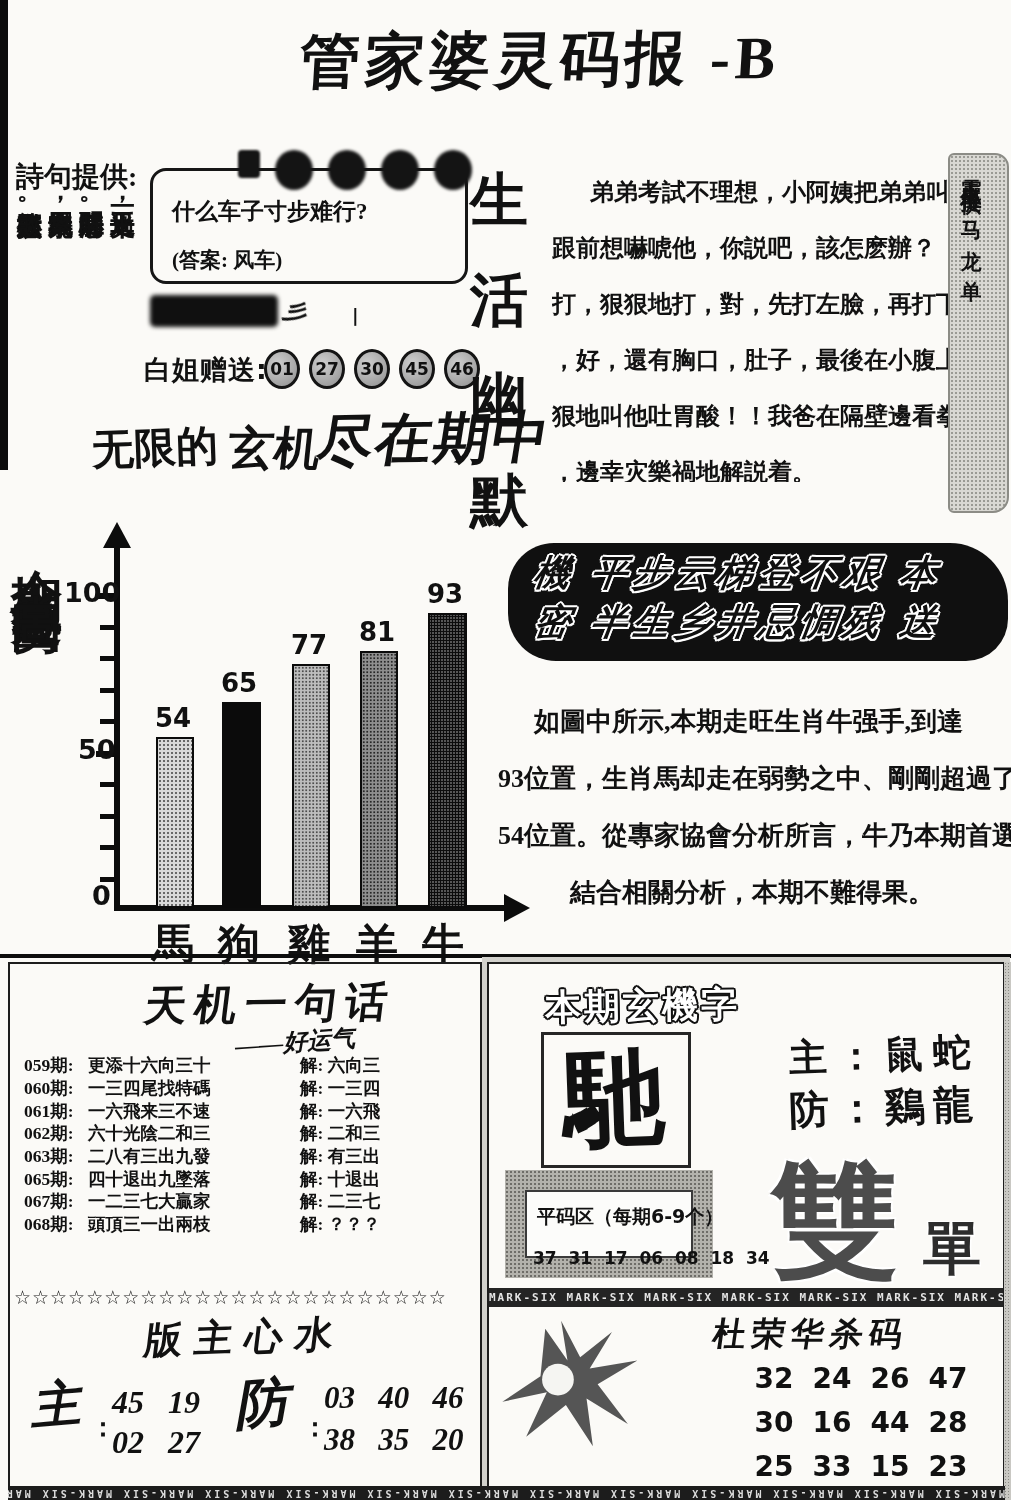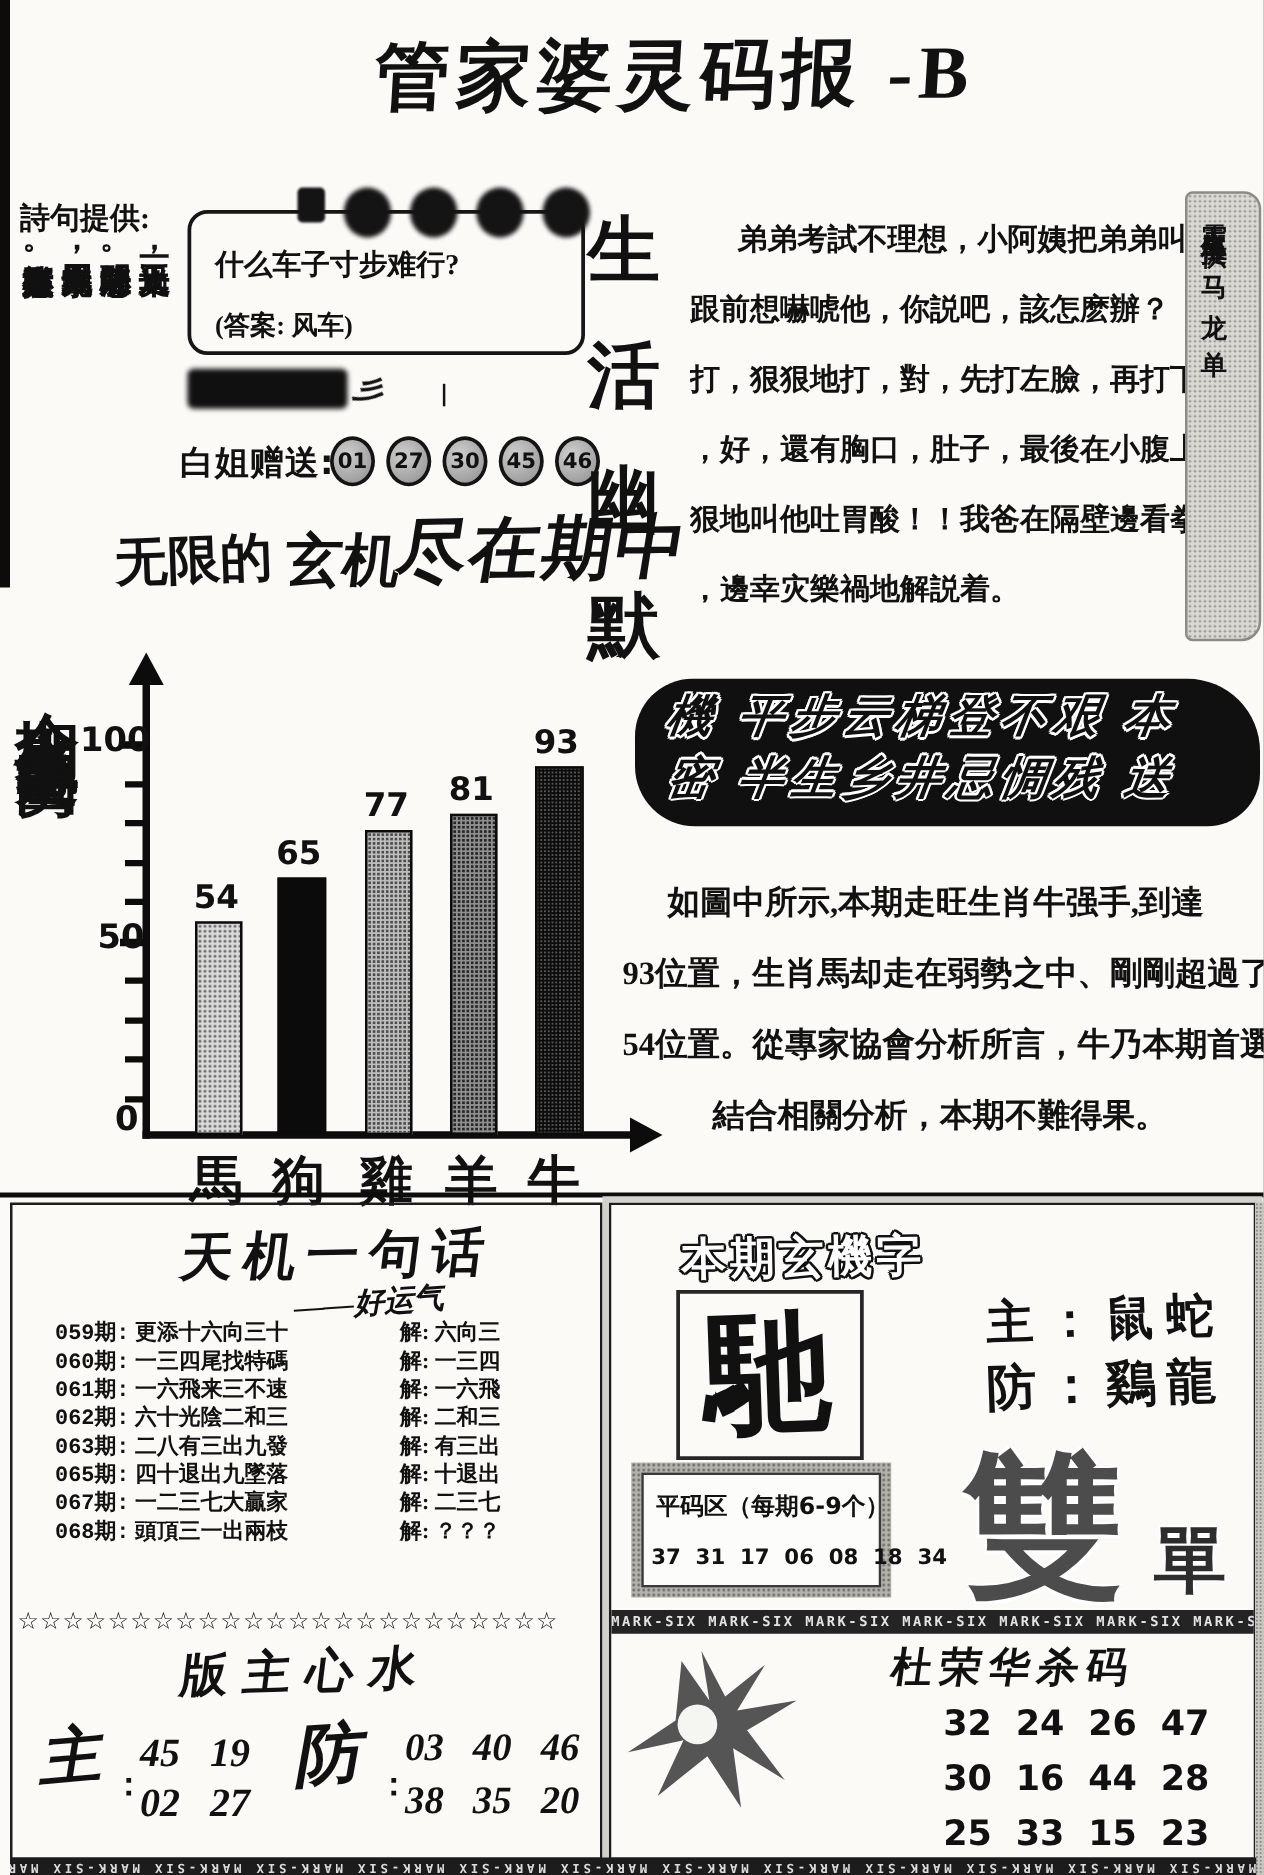--- a/index.html
+++ b/index.html
@@ -4,21 +4,21 @@
 <style>
   html,body{margin:0;padding:0;background:#888;}
   #page{position:relative;width:1011px;height:1500px;background:#fbfaf7;color:#111;
         font-family:"DejaVu Sans","Liberation Sans",sans-serif;overflow:hidden;}
   .serif{font-family:"Liberation Serif","DejaVu Serif",serif;}
   .abs{position:absolute;}
   
   .edge-bar{left:0;top:0;width:8px;height:470px;background:#0c0c0c;}
   .main-title{left:205px;top:20px;width:670px;text-align:center;font-size:60px;font-weight:900;
               letter-spacing:5px;transform:skewX(-4deg) rotate(-0.5deg);}
-  .poem-label{left:16px;top:158px;font-size:24px;font-weight:900;}
+  .poem-label{left:16px;top:158px;font-size:28px;font-weight:900;}
   .poem{left:14px;top:192px;height:265px;writing-mode:vertical-rl;text-orientation:upright;
         font-size:25px;font-weight:700;line-height:1.24;}
   .riddle-box{left:150px;top:168px;width:312px;height:110px;border:3px solid #161616;border-radius:16px;}
   .riddle-q{left:172px;top:196px;font-size:23px;font-weight:700;}
   .riddle-a{left:172px;top:246px;font-size:21px;font-weight:700;}
   .blob-row{left:238px;top:150px;display:flex;gap:15px;}
   .blob{width:38px;height:40px;background:#141414;border-radius:50%;filter:blur(1.5px);}
   .blob.small{width:22px;height:28px;border-radius:4px;filter:blur(1px);}
   .smudge2{left:150px;top:295px;width:128px;height:32px;background:#101010;border-radius:5px;filter:blur(2px);}
   .smudge2b{left:284px;top:296px;font-size:24px;font-weight:900;transform:rotate(18deg);filter:blur(.5px);}
@@ -72,41 +72,41 @@
   
   .divider{left:0;top:954px;width:1011px;height:4px;background:#0d0d0d;}
   .panel{box-sizing:border-box;border:2px solid #1d1d1d;overflow:hidden;}
   .left-panel{left:8px;top:962px;width:474px;height:526px;}
   .right-panel{left:487px;top:962px;width:518px;height:526px;outline:5px solid #d2d1cc;}
   .tj-title{position:absolute;left:110px;top:12px;width:300px;text-align:center;font-size:42px;font-weight:900;
             letter-spacing:8px;transform:skewX(-8deg) rotate(-1deg);}
   .tj-sig{position:absolute;left:225px;top:62px;font-size:24px;font-weight:700;font-style:italic;transform:rotate(-4deg);}
   .tj-rows{position:absolute;left:14px;top:90px;}
   .tj-row{display:flex;width:450px;height:22.7px;font-size:17.5px;font-weight:700;align-items:center;}
-  .tj-period{width:64px;font-family:Liberation Mono, monospace;font-weight:900;margin-left:20px;}
+  .tj-period{width:64px;font-family:Liberation Serif, serif;font-weight:900;}
   .tj-text{width:212px;}
   .stars{position:absolute;left:4px;top:322px;width:464px;font-size:19px;letter-spacing:1px;white-space:nowrap;overflow:hidden;}
   .bz-title{position:absolute;left:135px;top:348px;font-size:38px;font-weight:900;letter-spacing:12px;
             transform:skewX(-9deg) rotate(-2deg);}
   .bz-zhu{position:absolute;left:20px;top:408px;font-size:50px;font-weight:900;font-style:italic;transform:rotate(-5deg);}
   .bz-colon1{position:absolute;left:80px;top:446px;font-size:26px;font-weight:900;}
   .bz-zr1{position:absolute;left:102px;top:420px;font-size:32px;font-weight:700;font-style:italic;white-space:pre;}
   .bz-zr2{position:absolute;left:102px;top:460px;font-size:32px;font-weight:700;font-style:italic;white-space:pre;}
   .bz-fang{position:absolute;left:224px;top:404px;font-size:54px;font-weight:900;font-style:italic;transform:rotate(-4deg);}
   .bz-colon2{position:absolute;left:292px;top:446px;font-size:26px;font-weight:900;}
   .bz-fr1{position:absolute;left:314px;top:416px;font-size:31px;font-weight:700;font-style:italic;white-space:pre;}
   .bz-fr2{position:absolute;left:314px;top:458px;font-size:31px;font-weight:700;font-style:italic;white-space:pre;}
   .xj-header{position:absolute;left:56px;top:18px;font-size:36px;font-weight:900;letter-spacing:3px;color:#fff;
      text-shadow:2px 0 #111,-2px 0 #111,0 2px #111,0 -2px #111,1.5px 1.5px #111,-1.5px -1.5px #111,1.5px -1.5px #111,-1.5px 1.5px #111;
      transform:rotate(-1deg);}
   .xj-box{position:absolute;left:52px;top:68px;width:144px;height:130px;border:3px solid #262626;
           display:flex;align-items:center;justify-content:center;}
   .xj-char{font-size:104px;font-weight:900;transform:rotate(-2deg);}
   .pm-outer{position:absolute;left:16px;top:206px;width:208px;height:108px;box-sizing:border-box;
-      background:#b3b2ac;background-image:radial-gradient(#6e6d68 1px,transparent 1.2px);background-size:4px 4px;padding:8px;}
+      background:#b3b2ac;background-image:radial-gradient(#6e6d68 1px,transparent 1.2px);background-size:4px 4px;padding:20px;}
   .pm-inner{width:100%;height:100%;background:#fcfcfa;border:2px solid #3a3a3a;box-sizing:border-box;position:relative;}
   .pm-label{position:absolute;left:10px;top:12px;font-size:19px;font-weight:700;white-space:nowrap;}
   .pm-nums{position:absolute;left:6px;top:56px;font-size:17px;font-weight:900;white-space:pre;}
   .zf-row1{position:absolute;left:300px;top:66px;font-size:38px;font-weight:900;letter-spacing:10px;transform:rotate(-2deg);}
   .zf-row2{position:absolute;left:300px;top:116px;font-size:40px;font-weight:900;letter-spacing:8px;transform:rotate(-2deg);}
   .shuang{position:absolute;left:282px;top:172px;font-size:128px;font-weight:900;color:#4c4c4c;
      text-shadow:2px 2px 0 #fff,-2px -2px 0 #fff,2px -2px 0 #fff,-2px 2px 0 #fff,0 0 2px #888;}
   .dan{position:absolute;left:434px;top:246px;font-size:58px;font-weight:900;color:#2d2d2d;
      text-shadow:1.5px 1.5px 0 #fff,-1.5px -1.5px 0 #fff;}
   .ms-band{position:absolute;left:0;top:324px;width:518px;height:19px;background:#242424;color:#e4e4e4;

